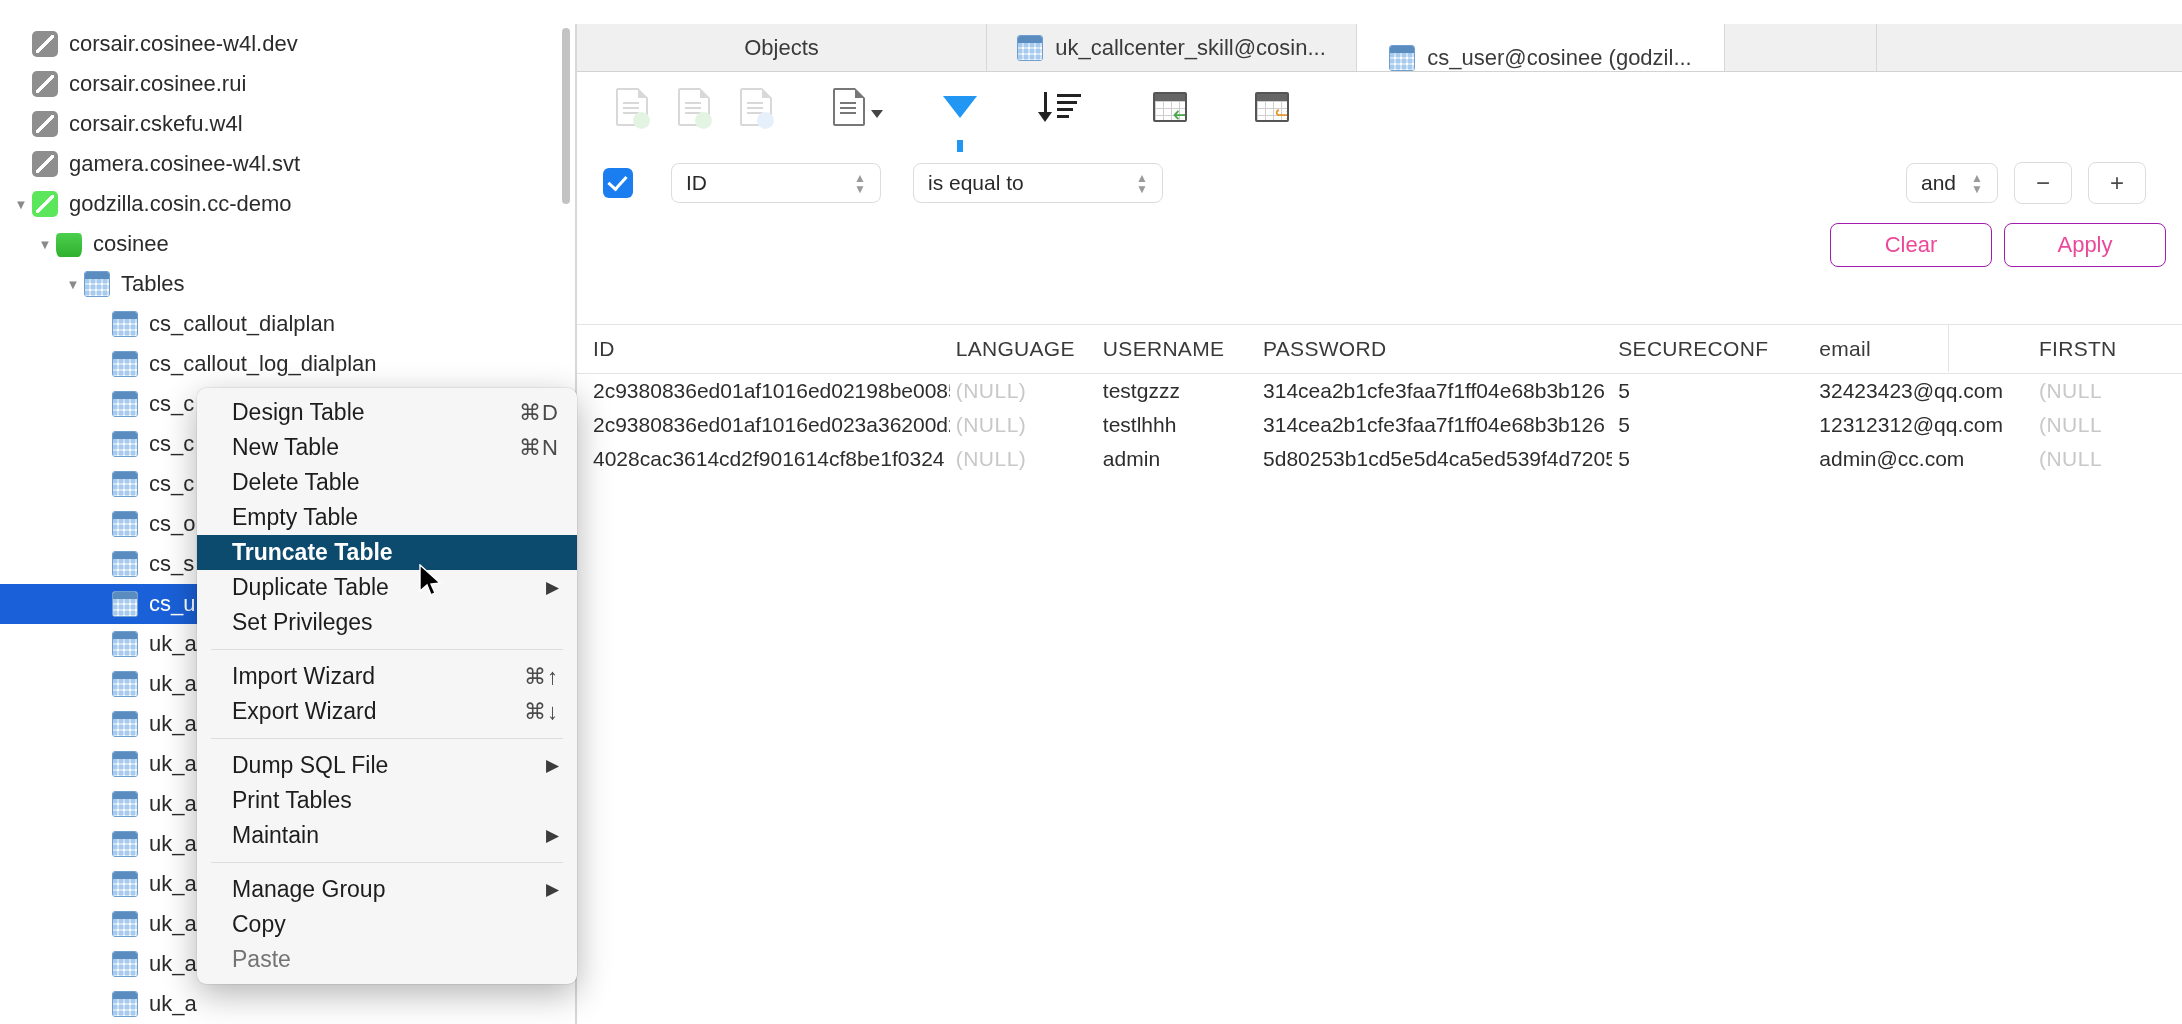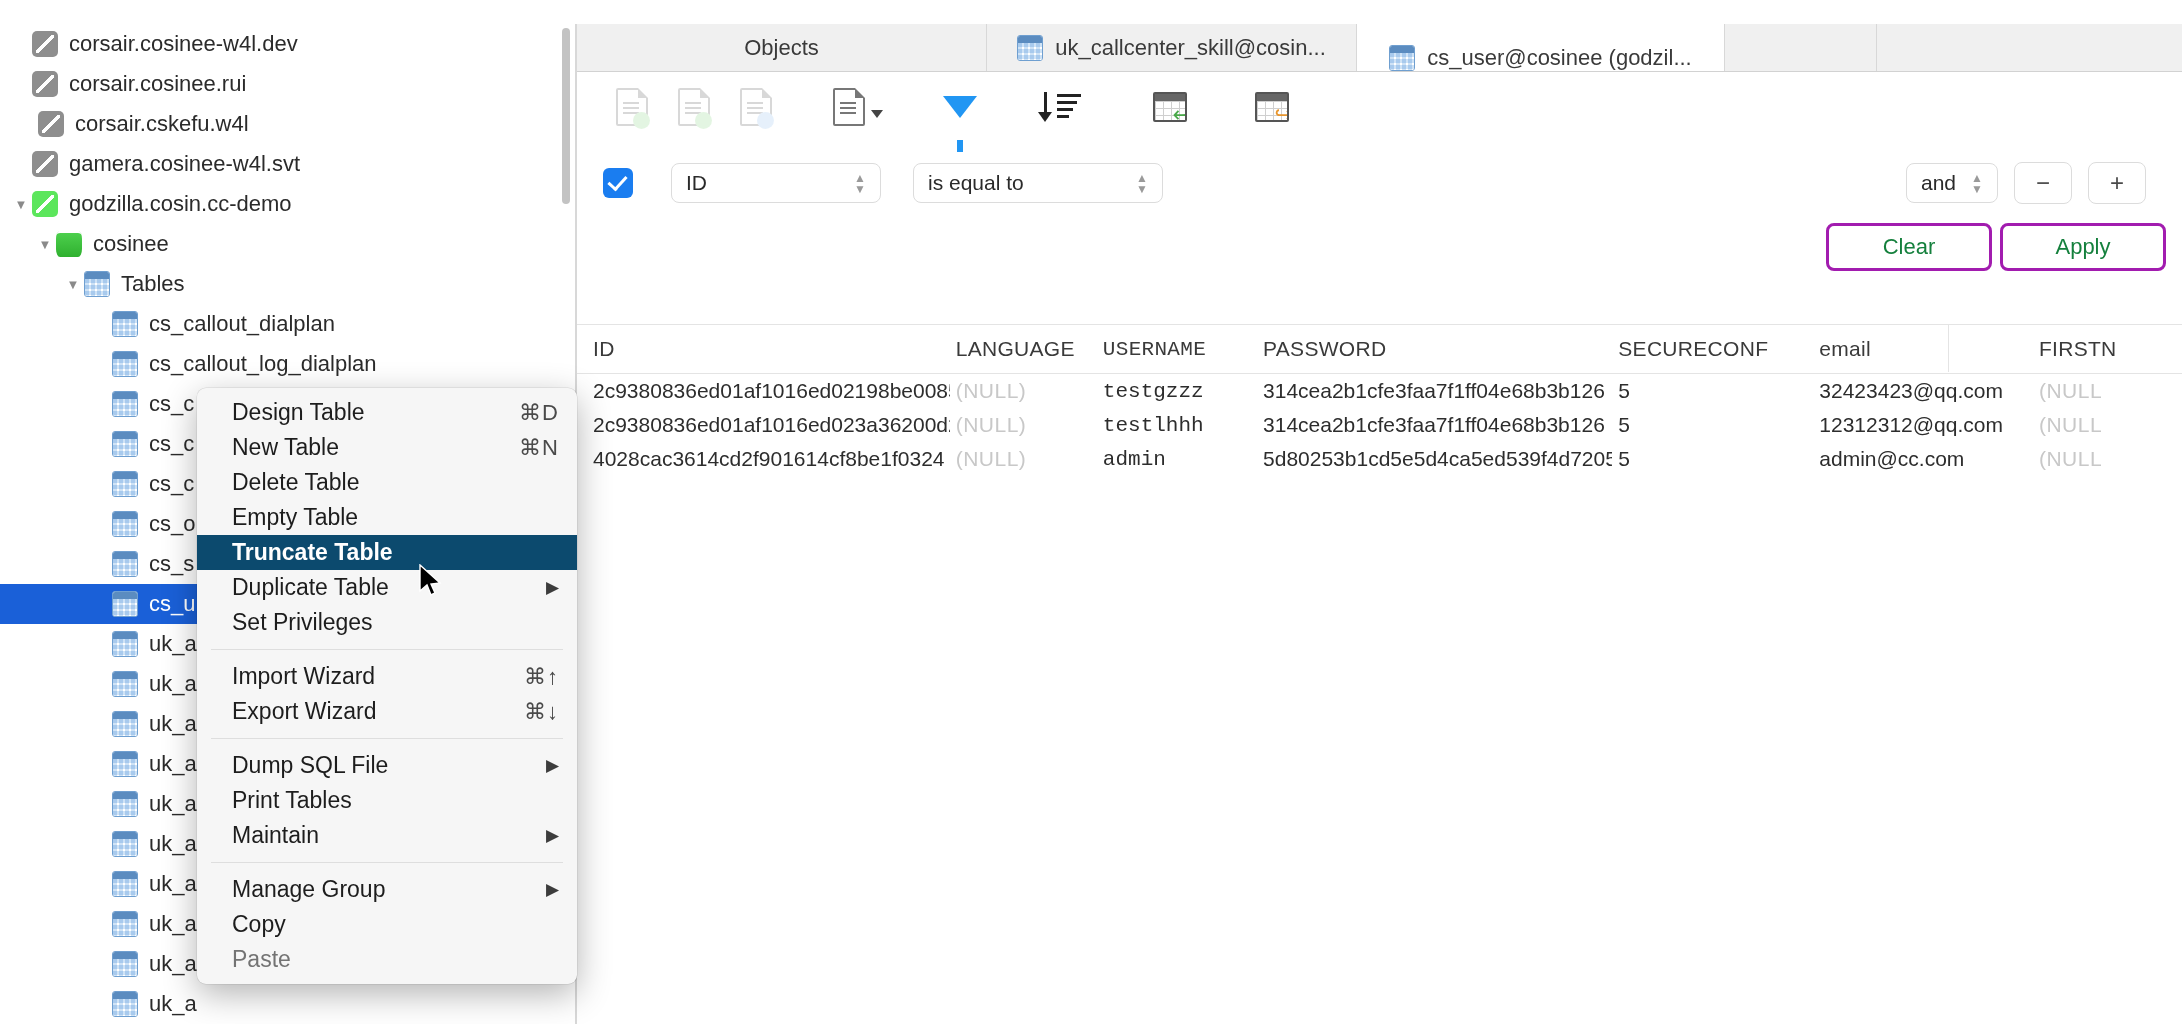--- a/index.html
+++ b/index.html
@@ -156,38 +156,38 @@
   .sel-field{width:210px;margin-left:38px;}
   .sel-op{width:250px;margin-left:32px;}
   .sel-and{width:92px;text-align:right;}
   .rbtns{position:absolute;right:36px;display:flex;align-items:center;gap:16px;}
   .minibtn{
     width:56px;height:40px;border:1px solid #dcdcdc;border-radius:8px;background:#fff;
     display:flex;align-items:center;justify-content:center;font-size:24px;color:#4a4a4a;
   }
   .actionrow{height:62px;position:relative;}
   .act{
-    position:absolute;top:0;height:42px;border:3px solid #a21caf;border-radius:8px;background:#fff;
-    display:flex;align-items:center;justify-content:center;font-size:22px;color:#15803d;
+    position:absolute;top:0;height:42px;border:1px solid #a21caf;border-radius:8px;background:#fff;
+    display:flex;align-items:center;justify-content:center;font-size:22px;color:#ec4899;
   }
   .act.clear{right:190px;width:160px;}
   .act.apply{right:16px;width:160px;}
 
   
   .grid{position:absolute;left:0;right:0;top:300px;bottom:0;}
   .ghead{
     height:48px;border-top:1px solid #e4e4e4;border-bottom:1px solid #e4e4e4;
     display:flex;align-items:center;font-size:21px;color:#3a3a3a;
     letter-spacing:.3px;background:#ffffff;
   }
   .grow{height:34px;display:flex;align-items:center;font-size:21px;color:#2d2d2d;}
   .cell{box-sizing:border-box;padding-left:6px;white-space:nowrap;overflow:hidden;}
   .c-id{width:390px;margin-left:10px;}
   .c-lang{width:158px;}
-  .c-user{width:172px;font-family:Liberation Mono, monospace;}
+  .c-user{width:172px;}
   .c-pass{width:382px;}
   .c-sec{width:216px;}
   .c-email{width:236px;}
   .c-first{width:160px;}
   .nullv{color:#c8c8c8;letter-spacing:.5px;}
   .vsep{position:absolute;left:1948px;top:300px;width:1px;height:48px;background:#e4e4e4;}
 
   .hscroll{
     position:absolute;left:630px;bottom:10px;width:346px;height:13px;
     background:#c3c3c3;border-radius:7px;
@@ -204,21 +204,21 @@
         <div class="tree-row" style="padding-left: 10px;">
           <span class="tw empty">▼</span>
           <span class="ico ico-conn"></span>
           <span>corsair.cosinee-w4l.dev</span>
         </div>
         <div class="tree-row" style="padding-left: 10px;">
           <span class="tw empty">▼</span>
           <span class="ico ico-conn"></span>
           <span>corsair.cosinee.rui</span>
         </div>
-        <div class="tree-row" style="padding-left: 16px;">
+        <div class="tree-row" style="padding-left: 10px;">
           <span class="tw empty">▼</span>
           <span class="ico ico-conn"></span>
           <span>corsair.cskefu.w4l</span>
         </div>
         <div class="tree-row" style="padding-left: 10px;">
           <span class="tw empty">▼</span>
           <span class="ico ico-conn"></span>
           <span>gamera.cosinee-w4l.svt</span>
         </div>
         <div class="tree-row" style="padding-left: 10px;">

